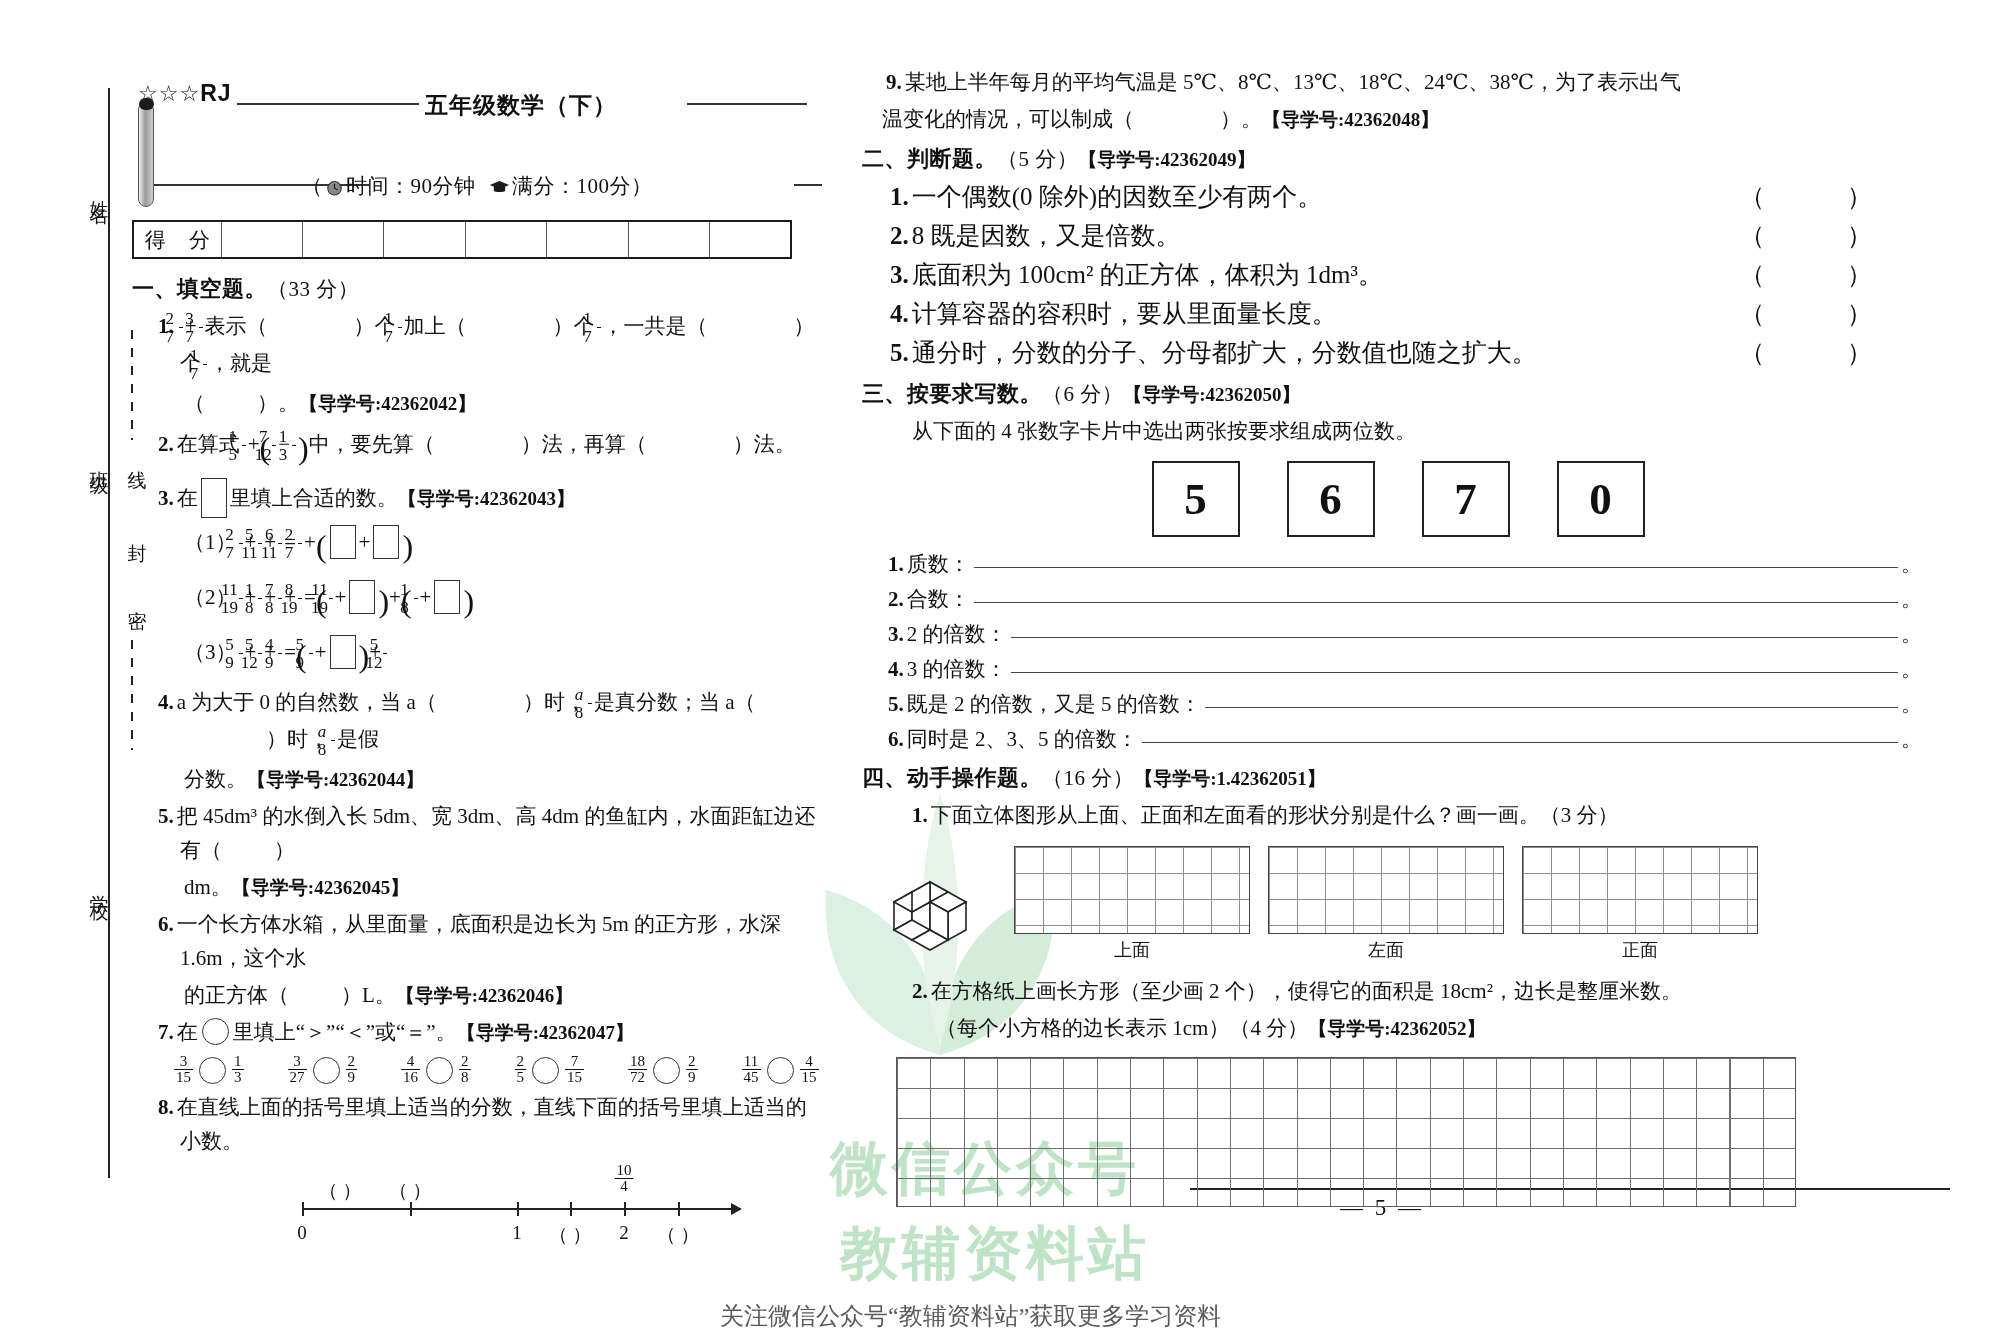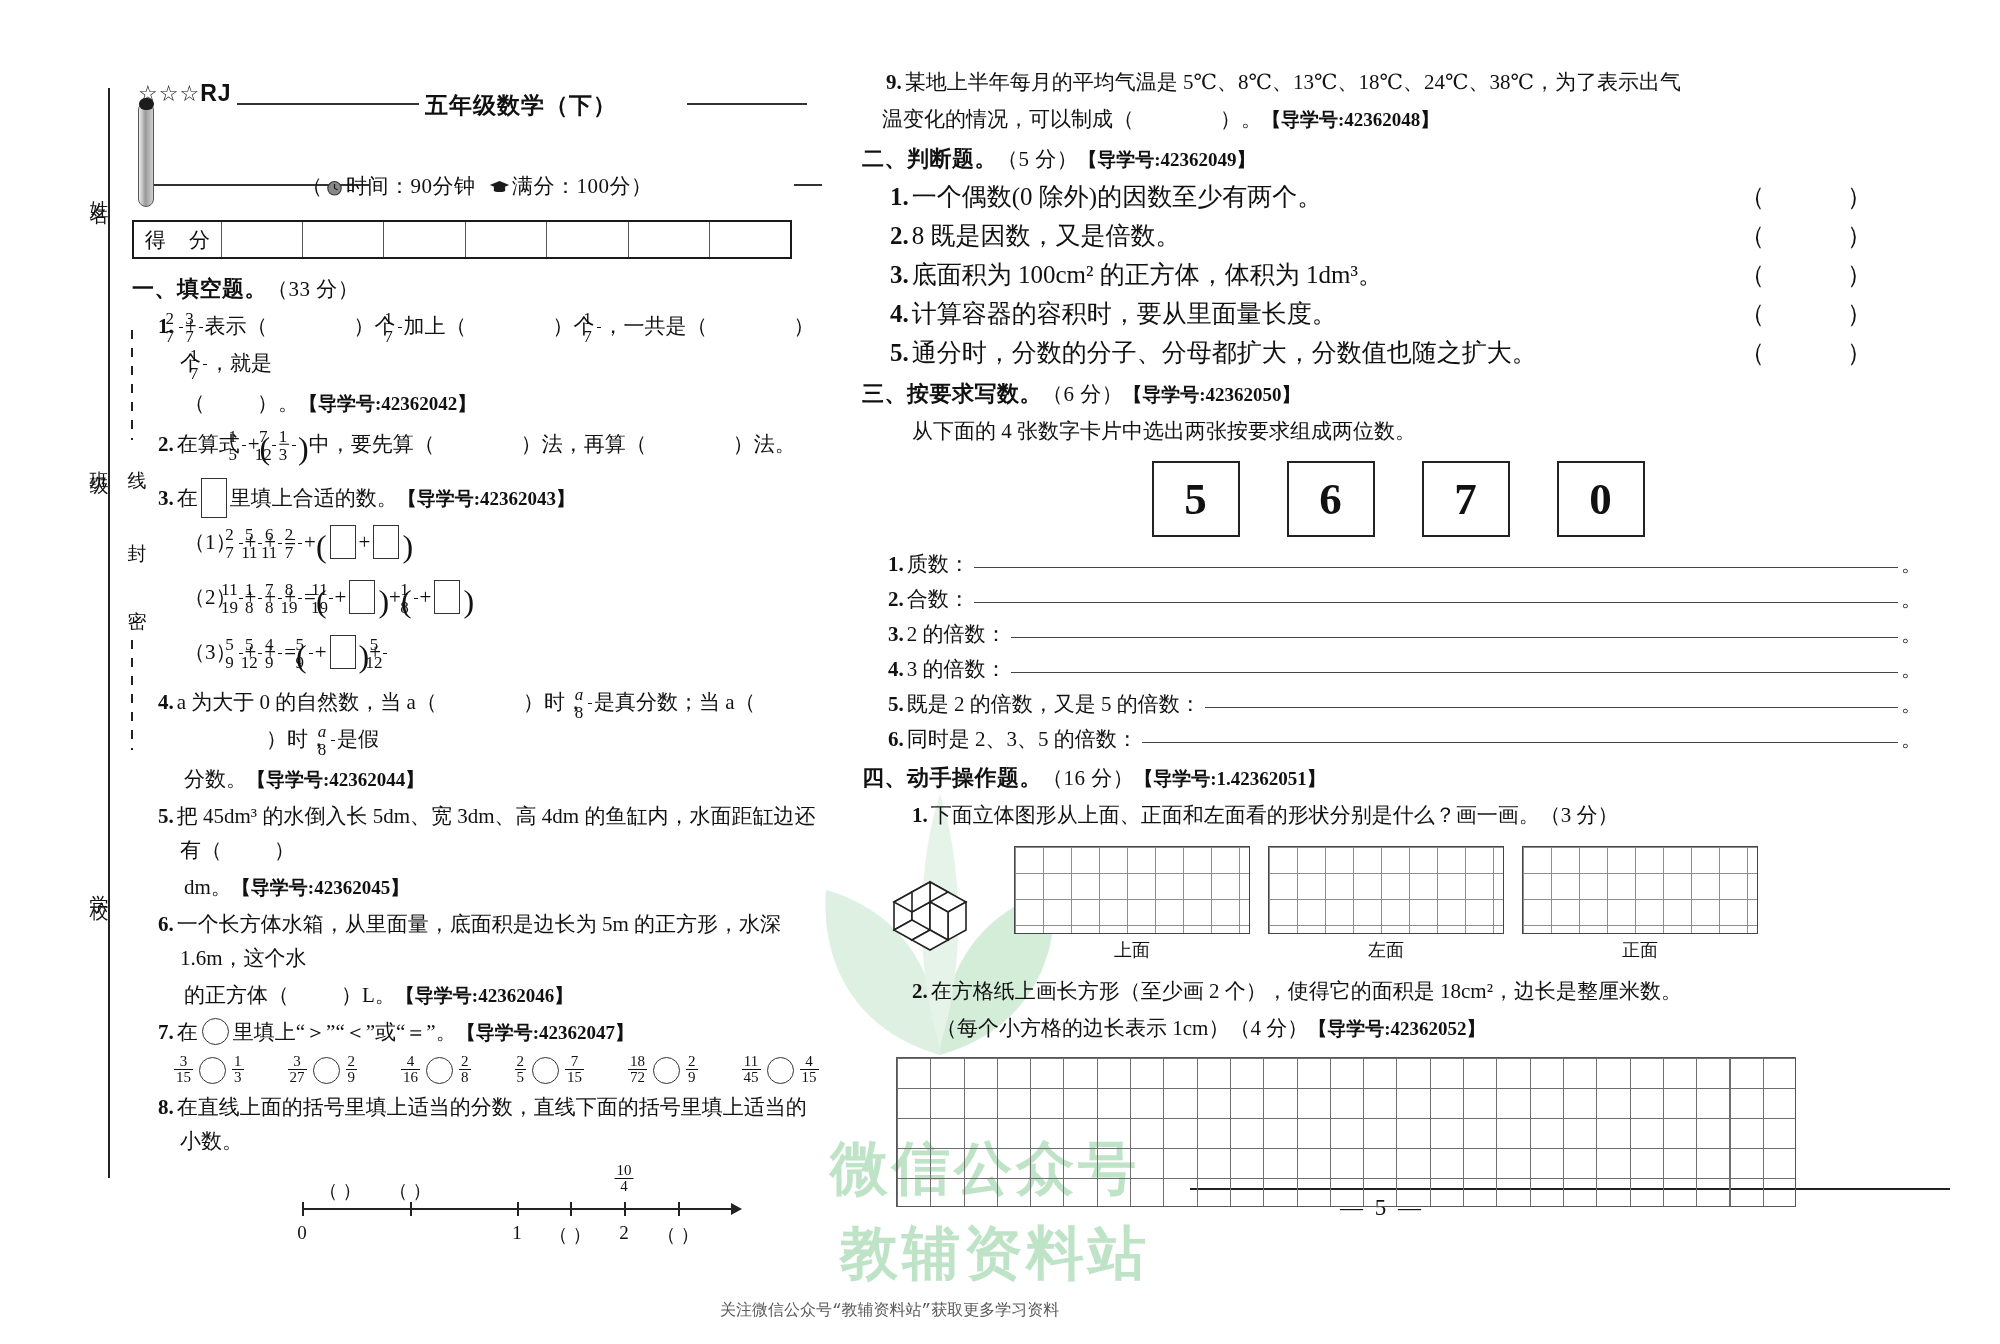--- a/index.html
+++ b/index.html
@@ -19,22 +19,22 @@
   .wm-leaf { left:790px; top:770px; width:300px; height:300px; opacity:.5; }
   .wm-text1 {
     left:830px; top:1130px; font-size:58px; font-weight:bold;
     color:#bfe3c6; letter-spacing:4px; font-family:"Liberation Sans",sans-serif;
   }
   .wm-text2 {
     left:840px; top:1215px; font-size:58px; font-weight:bold;
     color:#bfe3c6; letter-spacing:4px; font-family:"Liberation Sans",sans-serif;
   }
   .wm-foot {
-    left:720px; top:1300px; font-size:16px; color:#5a5a5a;
-    font-family:Liberation Mono, monospace;
+    left:720px; top:1300px; font-size:24px; color:#5a5a5a;
+    font-family:Liberation Serif, serif;
   }
 
   
   .spine { position:absolute; left:108px; top:88px; width:2px; height:1090px; background:#222; z-index:2;}
   .vlabel {
     position:absolute; z-index:3;
     writing-mode:vertical-rl; text-orientation:upright;
     font-size:19px; letter-spacing:6px; color:#111;
     font-family:"Liberation Sans",sans-serif;
   }

